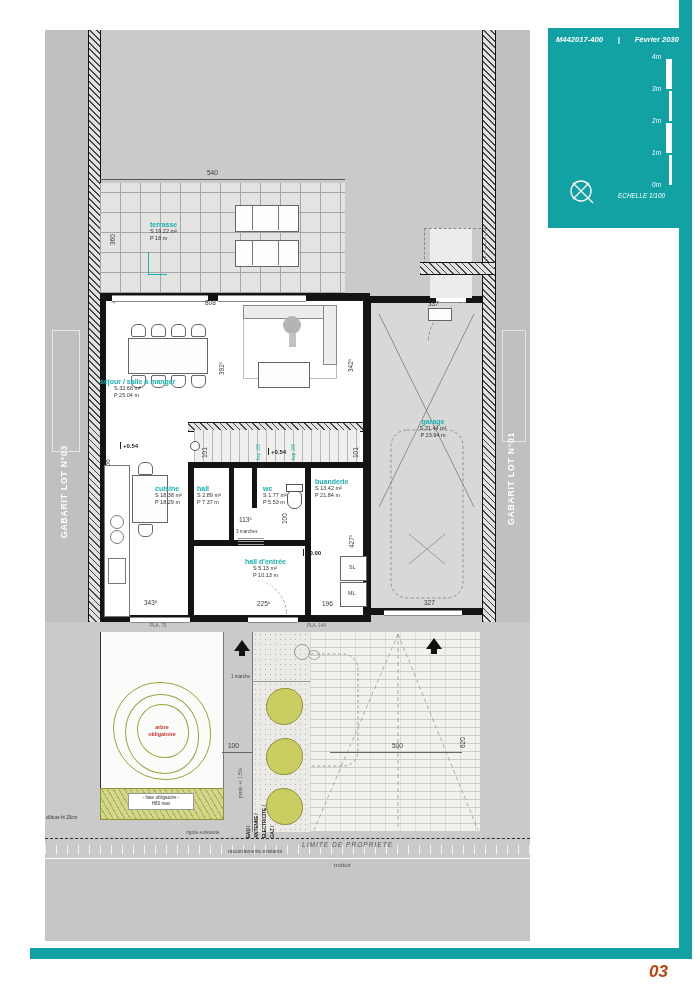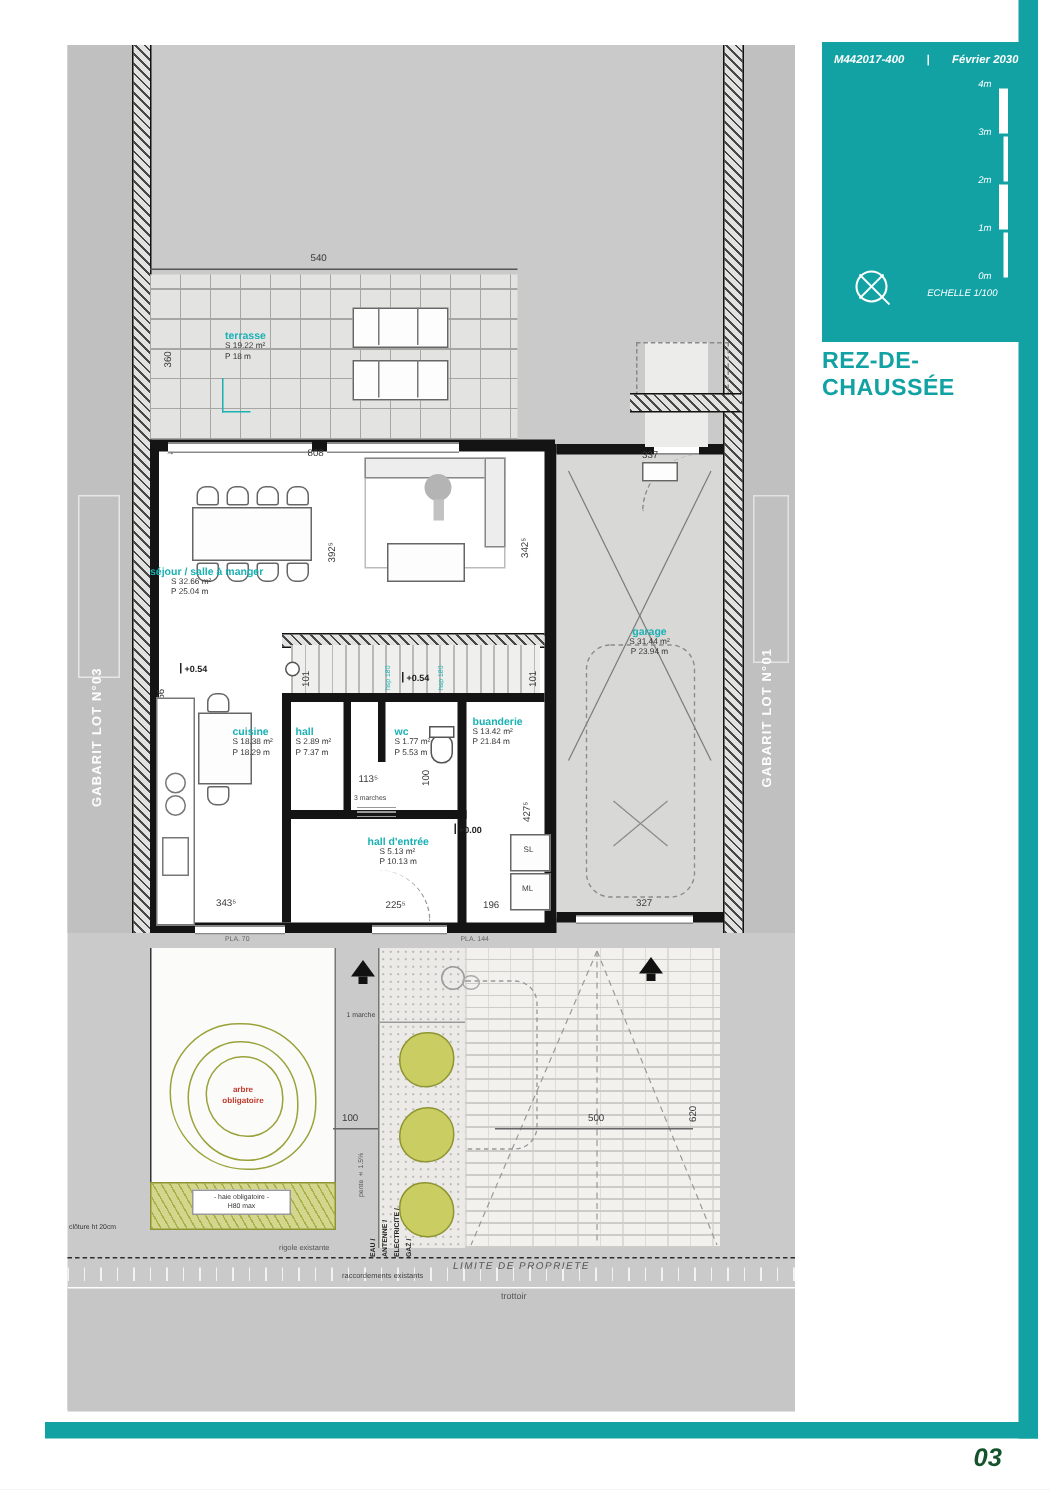--- a/index.html
+++ b/index.html
@@ -297,19 +297,18 @@
     <div class="scseg" style="top:95px;height:30px;"></div>
     <div class="scseg" style="top:127px;height:30px;width:3px;right:15px;"></div>
 
     <svg style="position:absolute;left:18px;top:148px;" width="34" height="34" viewBox="0 0 34 34">
       <circle cx="15" cy="15" r="10" fill="none" stroke="#fff" stroke-width="1.4"></circle>
       <line x1="7" y1="7" x2="27" y2="27" stroke="#fff" stroke-width="1.2"></line>
       <line x1="23" y1="7" x2="7" y2="23" stroke="#fff" stroke-width="1.2"></line>
     </svg>
     <div class="sclab" style="top:164px;right:22px;">ECHELLE  1/100</div>
   </div>
-  <div class="title-big" style="color:#12a2a4;">REZ-DE-CHAUSSÉE</div>
 
   <div class="abs" style="left:679px;top:0;width:13px;height:959px;background:#12a2a4;"></div>
   <div class="abs" style="left:30px;top:948px;width:662px;height:11px;background:#12a2a4;"></div>
-  <div class="abs" style="left:649px;top:962px;font-size:17px;font-weight:bold;font-style:italic;color:#14532d;text-align:right;">03</div>
+  <div class="abs" style="left:649px;top:962px;font-size:17px;font-weight:bold;font-style:italic;color:#c2410c;text-align:right;">03</div>
 
 </div>
 
 </body></html>

